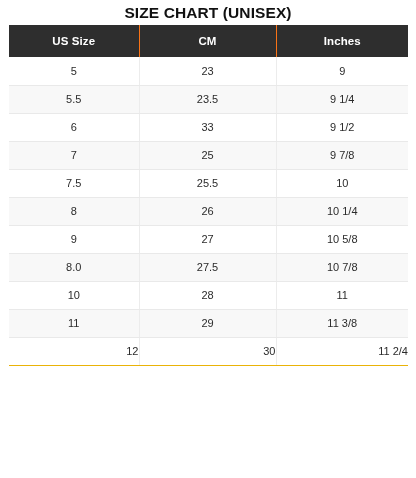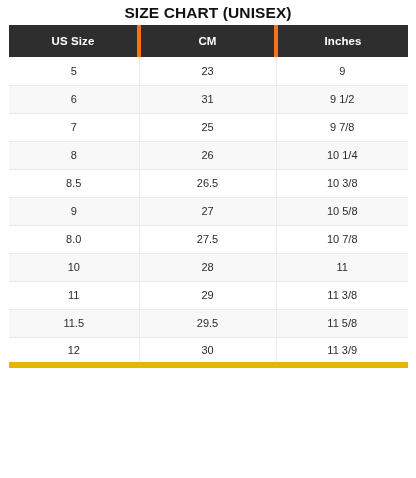--- a/index.html
+++ b/index.html
@@ -46,21 +46,21 @@
   table.size-chart col.c-in { width: 132px; }
 
   thead th {
     background: #2e2e2e;
     color: #ffffff;
     font-size: 11.5px;
     font-weight: bold;
     height: 32px;
     text-align: center;
     vertical-align: middle;
-    border-right: 4px solid #f97316;
+    border-right: 1px solid #f97316;
     letter-spacing: 0.1px;
   }
   thead th:last-child { border-right: none; text-align: center; }
 
   tbody td {
     height: 28px;
     text-align: center;
     vertical-align: middle;
     font-size: 11px;
     color: #2b2b2b;
@@ -68,21 +68,22 @@
     border-right: 1px solid #ececec;
     background: #ffffff;
   }
   tbody td:last-child { border-right: none; }
 
   tbody tr:nth-child(even) td {
     background: #f8f8f8;
   }
 
   tbody tr:last-child td {
-    border-bottom: 6px solid #eab308;
+    border-bottom: 1px solid #eab308;
+    text-align: right;
   }
 </style>
 </head>
 <body>
 
 <div class="page">
 
   <div class="chart-title">SIZE CHART (UNISEX)</div>
 
   <div class="table-wrap">
@@ -99,38 +100,43 @@
           <th>Inches</th>
         </tr>
       </thead>
       <tbody>
         <tr>
           <td>5</td>
           <td>23</td>
           <td>9</td>
         </tr>
         <tr>
+          <td>5.5</td>
+          <td>23.5</td>
+          <td>9 1/4</td>
+        </tr>
+        <tr>
           <td>6</td>
-          <td>31</td>
+          <td>33</td>
           <td>9 1/2</td>
         </tr>
         <tr>
           <td>7</td>
           <td>25</td>
           <td>9 7/8</td>
         </tr>
         <tr>
+          <td>7.5</td>
+          <td>25.5</td>
+          <td>10</td>
+        </tr>
+        <tr>
           <td>8</td>
           <td>26</td>
           <td>10 1/4</td>
-        </tr>
-        <tr>
-          <td>8.5</td>
-          <td>26.5</td>
-          <td>10 3/8</td>
         </tr>
         <tr>
           <td>9</td>
           <td>27</td>
           <td>10 5/8</td>
         </tr>
         <tr>
           <td>8.0</td>
           <td>27.5</td>
           <td>10 7/8</td>
@@ -139,26 +145,21 @@
           <td>10</td>
           <td>28</td>
           <td>11</td>
         </tr>
         <tr>
           <td>11</td>
           <td>29</td>
           <td>11 3/8</td>
         </tr>
         <tr>
-          <td>11.5</td>
-          <td>29.5</td>
-          <td>11 5/8</td>
-        </tr>
-        <tr>
           <td>12</td>
           <td>30</td>
-          <td>11 3/9</td>
+          <td>11 2/4</td>
         </tr>
       </tbody>
     </table>
   </div>
 
 </div>
 
 </body></html>

